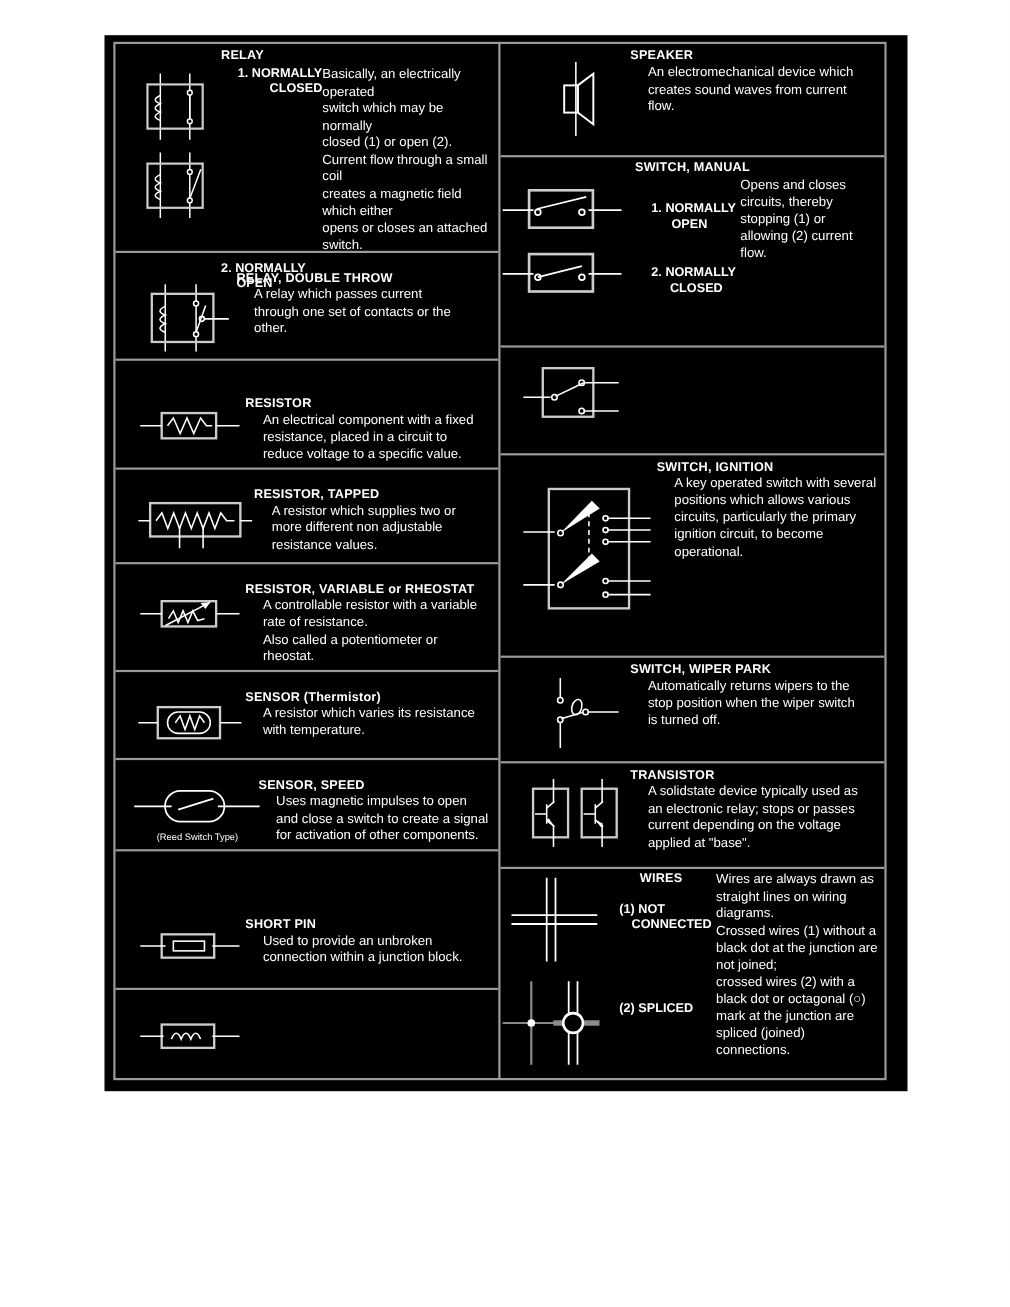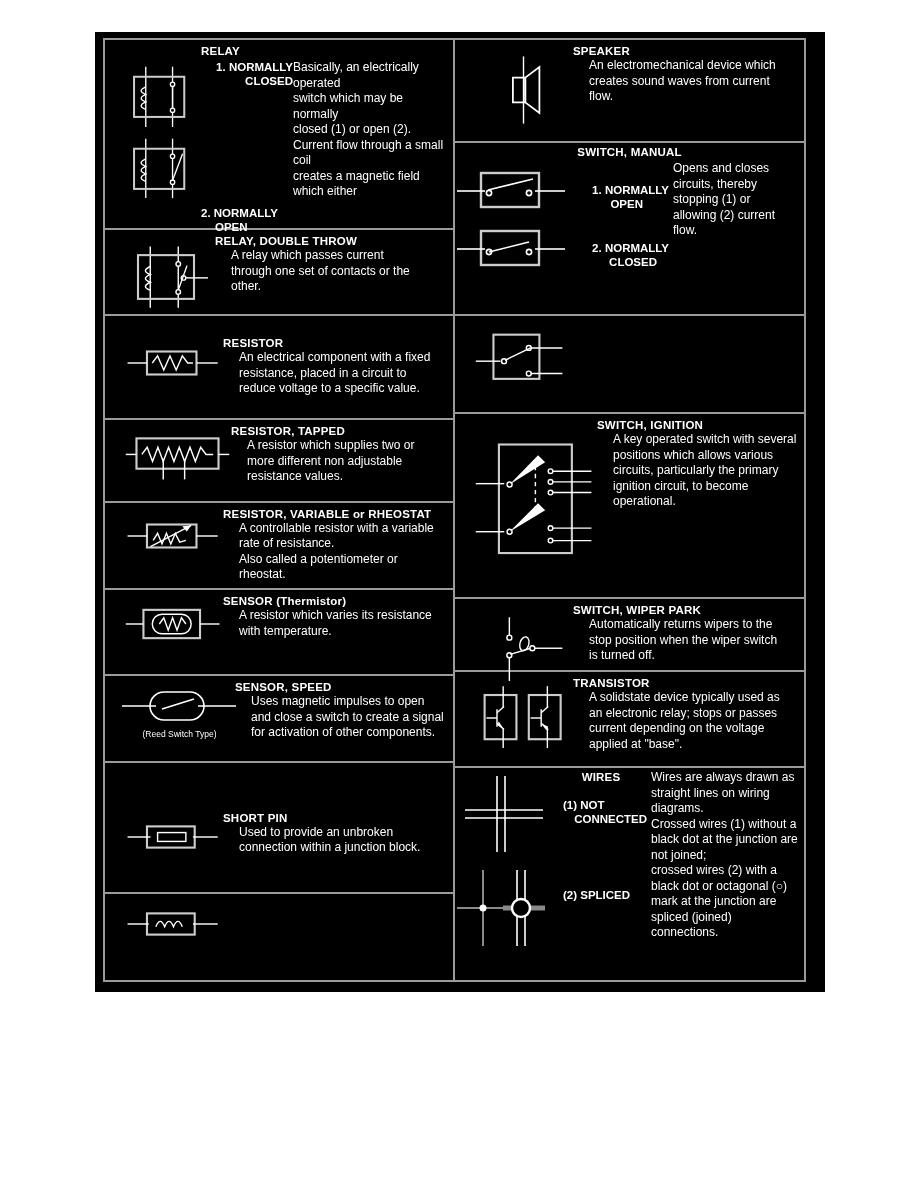--- a/index.html
+++ b/index.html
@@ -29,21 +29,21 @@
     width: 703px; height: 944px;
     background: #000000;
     border: 2px solid #9a9a9a;
     display: flex;
   }
   .col {
     display: flex;
     flex-direction: column;
     height: 100%;
   }
-  .col-left  { width: 351px; border-right: 2px solid #9a9a9a; }
+  .col-left  { width: 351px; border-right: 2px solid #9a9a9a; gap: 12px; }
   .col-right { width: 350px; }
 
   .row {
     display: flex;
     align-items: flex-start;
     border-bottom: 2px solid #9a9a9a;
     position: relative;
     padding: 4px 0 4px 0;
   }
   .row:last-child { border-bottom: none; }
@@ -139,20 +139,21 @@
             <div class="numcol" style="width:92px;">
               <div class="sublabel">1. NORMALLY</div>
               <div class="sublabel" style="padding-left:10px;">CLOSED</div>
             </div>
             <div style="flex:1;">
               <div class="body noindent">Basically, an electrically operated</div>
               <div class="body noindent">switch which may be normally</div>
               <div class="body noindent">closed (1) or open (2).</div>
               <div class="body noindent">Current flow through a small coil</div>
               <div class="body noindent">creates a magnetic field which either</div>
+              <div class="body noindent">opens or closes an attached switch.</div>
             </div>
           </div>
           <div style="margin-top:6px;">
             <div class="sublabel">2. NORMALLY</div>
             <div class="sublabel" style="padding-left:14px;">OPEN</div>
           </div>
         </div>
       </div>
 
       <div class="row" style="height:86px;">
@@ -401,21 +402,21 @@
         <div class="txt" style="padding-left:2px;">
           <div class="ttl">SWITCH, IGNITION</div>
           <div class="body">A key operated switch with several</div>
           <div class="body">positions which allows various</div>
           <div class="body">circuits, particularly the primary</div>
           <div class="body">ignition circuit, to become</div>
           <div class="body">operational.</div>
         </div>
       </div>
 
-      <div class="row" style="height:73px;">
+      <div class="row" style="height:96px;">
         <div class="sym" style="width:118px;">
           <svg width="112" height="86" viewBox="0 0 112 86">
             <line class="thin" x1="40" y1="6" x2="40" y2="26"></line>
             <circle class="dotw" cx="40" cy="29" r="2.8"></circle>
             <line class="thin" x1="40" y1="52" x2="40" y2="78"></line>
             <circle class="dotw" cx="40" cy="49" r="2.8"></circle>
             <line class="thin" x1="41" y1="48" x2="64" y2="41"></line>
             <circle class="dotw" cx="66" cy="41" r="2.8"></circle>
             <line class="thin" x1="68" y1="41" x2="100" y2="41"></line>
             <ellipse class="thin" cx="57" cy="36" rx="5" ry="8" transform="rotate(16 57 36)"></ellipse>

